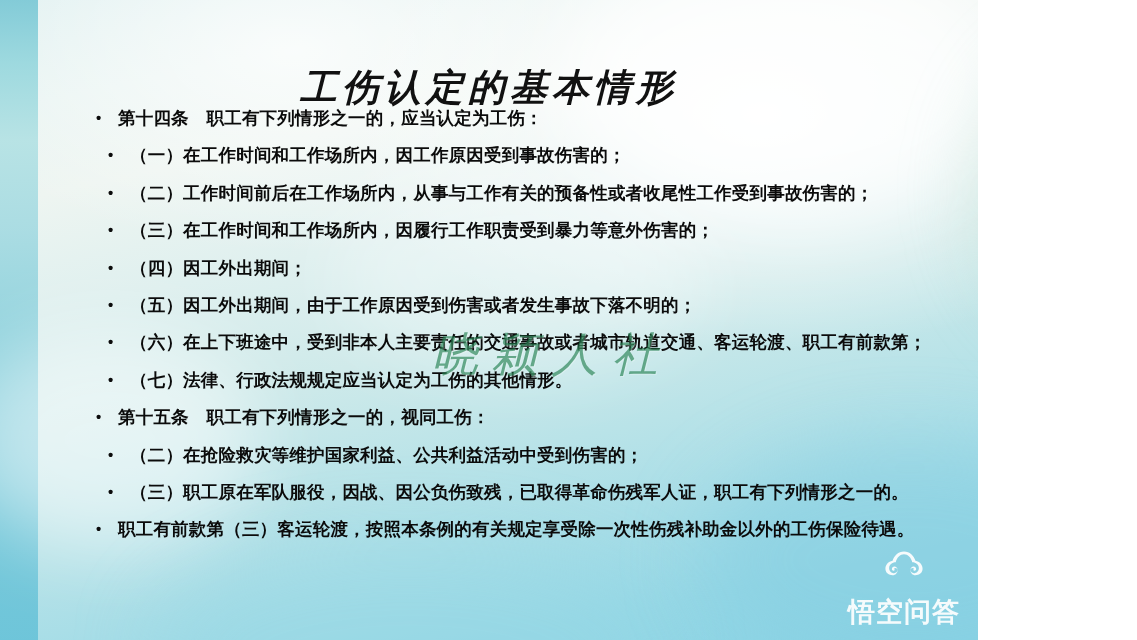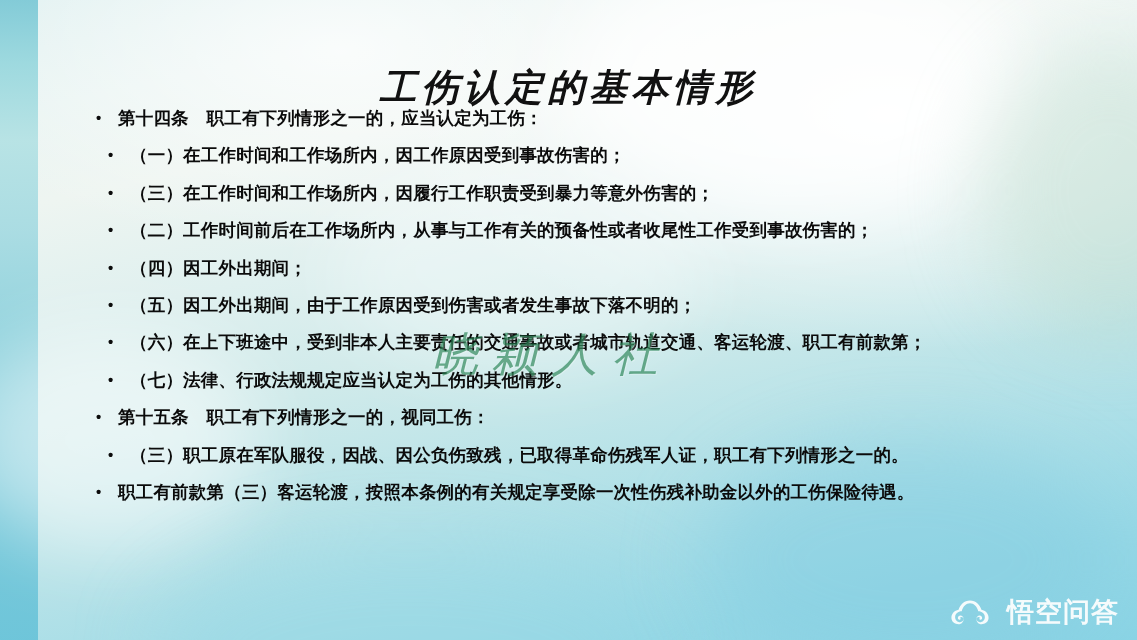--- a/index.html
+++ b/index.html
@@ -2,21 +2,21 @@
 <html lang="zh"><head>
 <meta charset="utf-8">
 <style>
   html, body {
     margin: 0;
     padding: 0;
     background: #ffffff;
   }
   #slide {
     position: relative;
-    width: 1137px;
+    width: 978px;
     height: 640px;
     overflow: hidden;
     font-family: "Liberation Sans", "DejaVu Sans", sans-serif;
     background:
       radial-gradient(ellipse 70% 60% at 78% 18%, rgba(255,255,255,0.95) 0%, rgba(255,255,255,0.0) 62%),
       radial-gradient(ellipse 55% 45% at 30% 8%, rgba(255,255,255,0.75) 0%, rgba(255,255,255,0.0) 70%),
       linear-gradient(168deg,
         #dff0f0 0%,
         #e9f4f2 13%,
         #eef5f1 24%,
@@ -122,20 +122,21 @@
   }
 
   #logo {
     position: absolute;
     right: 18px;
     bottom: 10px;
     display: flex;
     align-items: center;
     gap: 17px;
     opacity: 0.92;
+    flex-direction: column;
   }
   #logo .cloud-icon {
     display: block;
     width: 40px;
     height: 28px;
   }
   #logo .logo-text {
     font-family: "DejaVu Sans", "Liberation Sans", sans-serif;
     font-size: 27px;
     font-weight: 700;
@@ -156,27 +157,28 @@
   <div class="blob" id="blob-c"></div>
   <div class="blob" id="blob-d"></div>
   <div class="blob" id="blob-e"></div>
   <div class="blob" id="blob-f"></div>
 
   <h1 id="title">工伤认定的基本情形</h1>
 
   <ul id="body-list">
       <li class="bullet-line">第十四条　职工有下列情形之一的，应当认定为工伤：</li>
       <li class="bullet-line indent">（一）在工作时间和工作场所内，因工作原因受到事故伤害的；</li>
+      <li class="bullet-line indent">（二）工作时间前后在工作场所内，从事与工作有关的预备性或者收尾性工作受到事故伤害的；</li>
       <li class="bullet-line indent">（三）在工作时间和工作场所内，因履行工作职责受到暴力等意外伤害的；</li>
-      <li class="bullet-line indent">（二）工作时间前后在工作场所内，从事与工作有关的预备性或者收尾性工作受到事故伤害的；</li>
       <li class="bullet-line indent">（四）因工外出期间；</li>
       <li class="bullet-line indent">（五）因工外出期间，由于工作原因受到伤害或者发生事故下落不明的；</li>
       <li class="bullet-line indent">（六）在上下班途中，受到非本人主要责任的交通事故或者城市轨道交通、客运轮渡、职工有前款第；</li>
       <li class="bullet-line indent">（七）法律、行政法规规定应当认定为工伤的其他情形。</li>
       <li class="bullet-line">第十五条　职工有下列情形之一的，视同工伤：</li>
+      <li class="bullet-line indent">（二）在抢险救灾等维护国家利益、公共利益活动中受到伤害的；</li>
       <li class="bullet-line indent">（三）职工原在军队服役，因战、因公负伤致残，已取得革命伤残军人证，职工有下列情形之一的。</li>
       <li class="bullet-line">职工有前款第（三）客运轮渡，按照本条例的有关规定享受除一次性伤残补助金以外的工伤保险待遇。</li>
     </ul>
 
   <div id="watermark">晓颖人社</div>
 
   <div id="logo">
     <span class="cloud-icon">
       <svg viewBox="0 0 56 38" width="40" height="28" xmlns="http://www.w3.org/2000/svg" aria-hidden="true">
         <path d="M28 3 C20 3 14 9 12 16 C6 17 2 22 2 27 C2 33 7 36 12 36 C16 36 19 33 19 29

